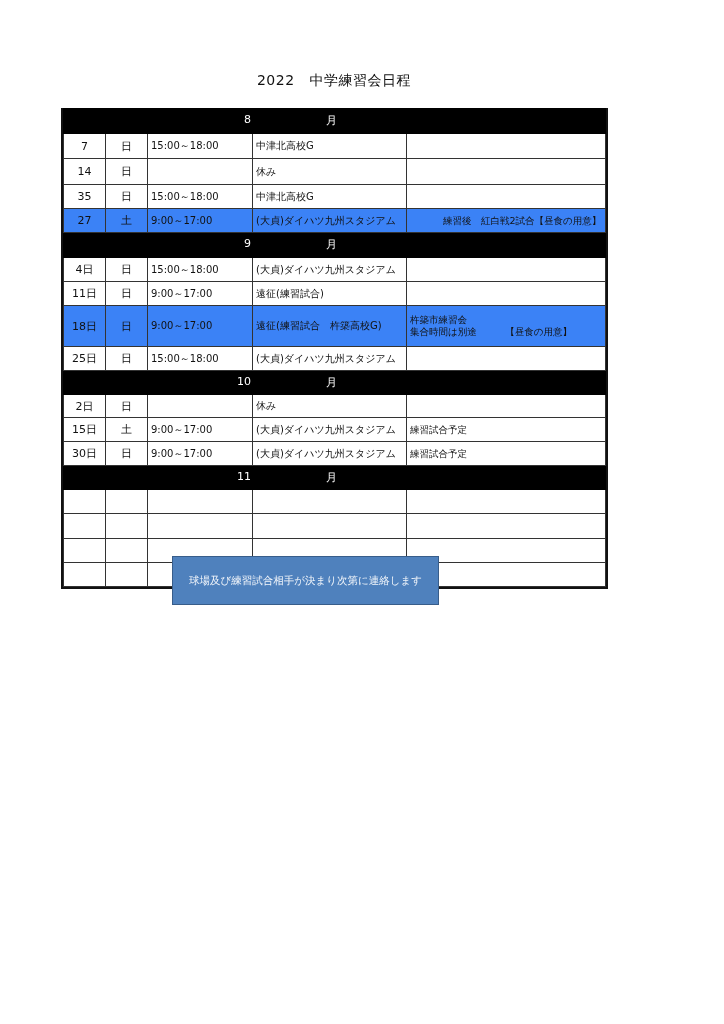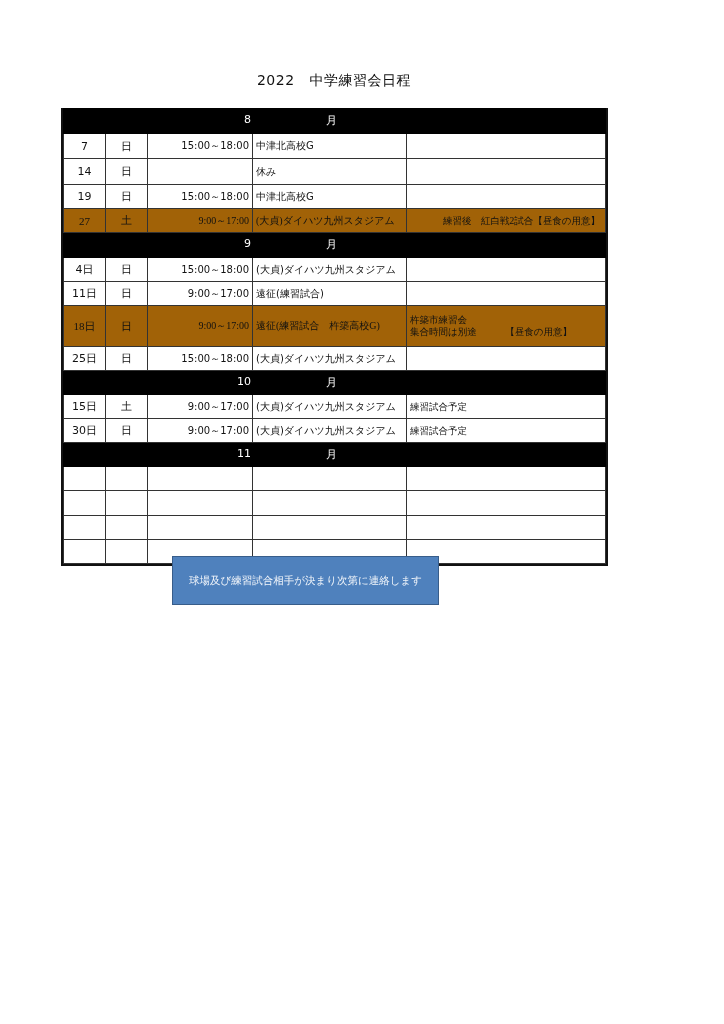--- a/index.html
+++ b/index.html
@@ -17,25 +17,25 @@
     border:2px solid #111; box-sizing:border-box; border-top:none;
   }
   table { border-collapse:collapse; width:100%; table-layout:fixed; }
   col.c1 { width:42px; } col.c2 { width:42px; } col.c3 { width:105px; }
   col.c4 { width:154px; } col.c5 { width:auto; }
   td {
     border:1px solid #333; font-size:10px; padding:0 3px; height:22px;
     white-space:nowrap; overflow:hidden; vertical-align:middle;
   }
   td.day, td.dow { text-align:center; font-size:11px; }
-  td.time { text-align:right; font-size:10px;margin-top:28px; }
+  td.time { text-align:left; font-size:10px;margin-top:28px; }
   td.venue { font-size:10px; }
   td.note { font-size:9.5px; line-height:12px; }
   tr.month td { background:#000; color:#fff; height:22px; border-color:#000; font-size:11px; }
-  tr.hl td { background:#a16207;font-family:Liberation Serif, serif; }
+  tr.hl td { background:#3b82f6; }
   .month-cell { position:relative; padding:0; }
   .month-cell span { position:absolute; top:4px; }
   .callout {
     position:absolute; left:172px; top:556px; width:267px; height:49px;
     background:#4f81bd; border:1px solid #385d8a; box-sizing:border-box;
     color:#f2f6fb; font-size:10.5px; display:flex; align-items:center; justify-content:center;
   }
 </style>
 </head>
 <body>
@@ -69,21 +69,21 @@
           <td class="note" style="height: 24px;"></td>
         </tr>
         <tr>
           <td class="day" style="height: 25px;">14</td>
           <td class="dow" style="height: 25px;">日</td>
           <td class="time" style="height: 25px;"></td>
           <td class="venue" style="height: 25px;">休み</td>
           <td class="note" style="height: 25px;"></td>
         </tr>
         <tr>
-          <td class="day" style="height: 23px;">19</td>
+          <td class="day" style="height: 23px;">35</td>
           <td class="dow" style="height: 23px;">日</td>
           <td class="time" style="height: 23px;">15:00～18:00</td>
           <td class="venue" style="height: 23px;">中津北高校G</td>
           <td class="note" style="height: 23px;"></td>
         </tr>
         <tr class="hl">
           <td class="day" style="height: 23px;">27</td>
           <td class="dow" style="height: 23px;">土</td>
           <td class="time" style="height: 23px;">9:00～17:00</td>
           <td class="venue" style="height: 23px;">(大貞)ダイハツ九州スタジアム</td>
@@ -128,20 +128,27 @@
           <td class="venue" style="height: 23px;">(大貞)ダイハツ九州スタジアム</td>
           <td class="note" style="height: 23px;"></td>
         </tr>
         <tr class="month">
           <td colspan="5" class="month-cell" style="height: 23px; margin-top: 12px;">
             <span style="left: 173px;">10</span>
             <span style="left: 262px;">月</span>
           </td>
         </tr>
         <tr>
+          <td class="day" style="height: 22px;">2日</td>
+          <td class="dow" style="height: 22px;">日</td>
+          <td class="time" style="height: 22px;"></td>
+          <td class="venue" style="height: 22px;">休み</td>
+          <td class="note" style="height: 22px;"></td>
+        </tr>
+        <tr>
           <td class="day" style="height: 23px;">15日</td>
           <td class="dow" style="height: 23px;">土</td>
           <td class="time" style="height: 23px;">9:00～17:00</td>
           <td class="venue" style="height: 23px;">(大貞)ダイハツ九州スタジアム</td>
           <td class="note" style="height: 23px;">
             <div>練習試合予定</div>
           </td>
         </tr>
         <tr>
           <td class="day" style="height: 23px;">30日</td>

